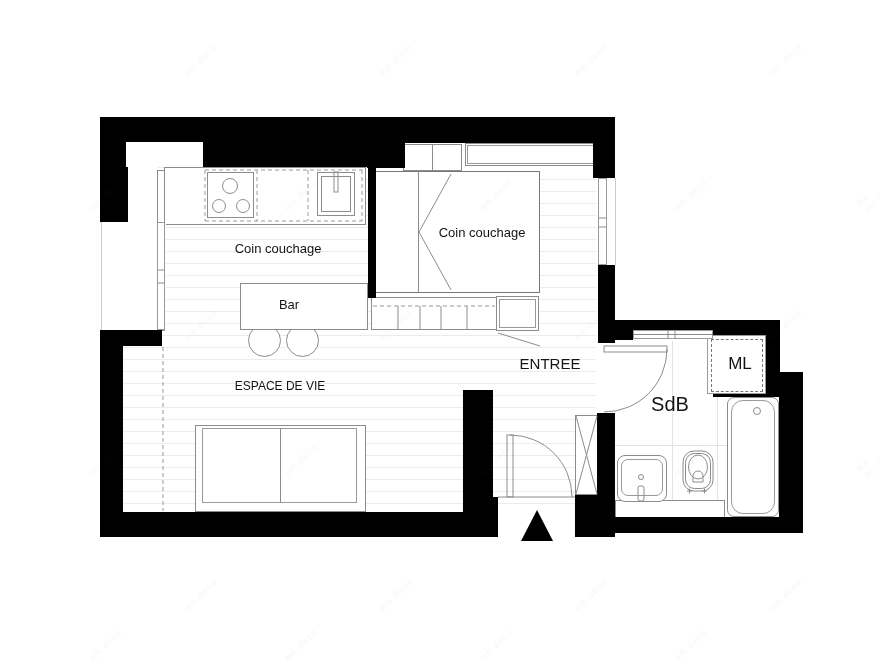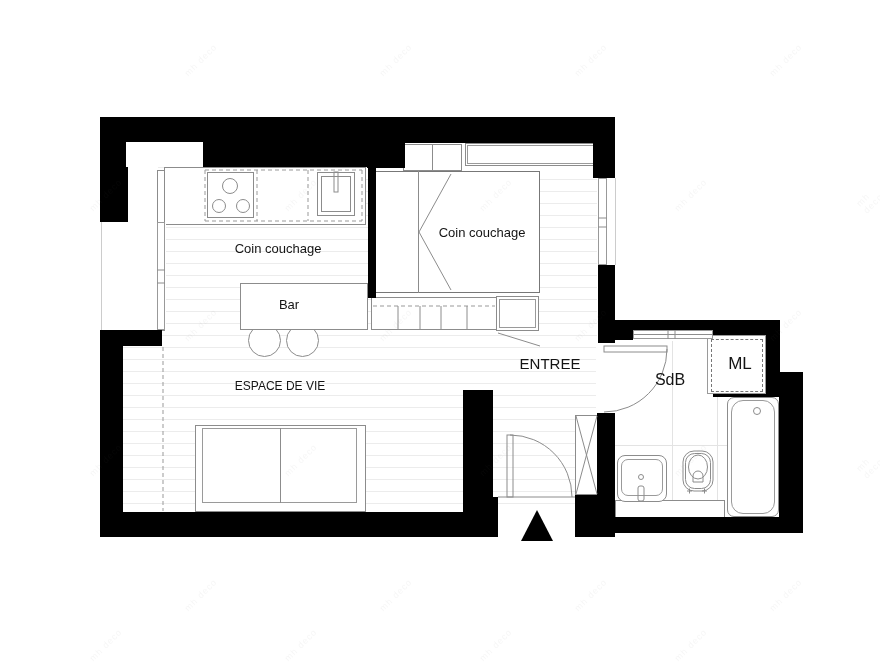--- a/index.html
+++ b/index.html
@@ -177,21 +177,21 @@
     <circle class="ln" cx="757" cy="411" r="3.5"></circle>
 
     <polygon points="537,510 521,541 553,541" fill="#000"></polygon>
   </svg>
 
   <div class="lbl" style="left:278px;top:248px;font-size:13px">Coin couchage</div>
   <div class="lbl" style="left:289px;top:304px;font-size:13px">Bar</div>
   <div class="lbl" style="left:482px;top:232px;font-size:13px">Coin couchage</div>
   <div class="lbl" style="left:280px;top:386px;font-size:12px">ESPACE DE VIE</div>
   <div class="lbl" style="left:550px;top:363px;font-size:15px">ENTREE</div>
-  <div class="lbl" style="left:670px;top:380px;font-size:16px">SdB</div>
+  <div class="lbl" style="left:670px;top:404px;font-size:20px">SdB</div>
   <div class="lbl" style="left:740px;top:364px;font-size:17px">ML</div>
 
   <div class="abs" style="left:0;top:0;width:880px;height:670px">
       <span class="wm" style="left: 180px; top: 55px;">mh deco</span>
       <span class="wm" style="left: 375px; top: 55px;">mh deco</span>
       <span class="wm" style="left: 570px; top: 55px;">mh deco</span>
       <span class="wm" style="left: 765px; top: 55px;">mh deco</span>
       <span class="wm" style="left: 85px; top: 190px;">mh deco</span>
       <span class="wm" style="left: 280px; top: 190px;">mh deco</span>
       <span class="wm" style="left: 475px; top: 190px;">mh deco</span>

